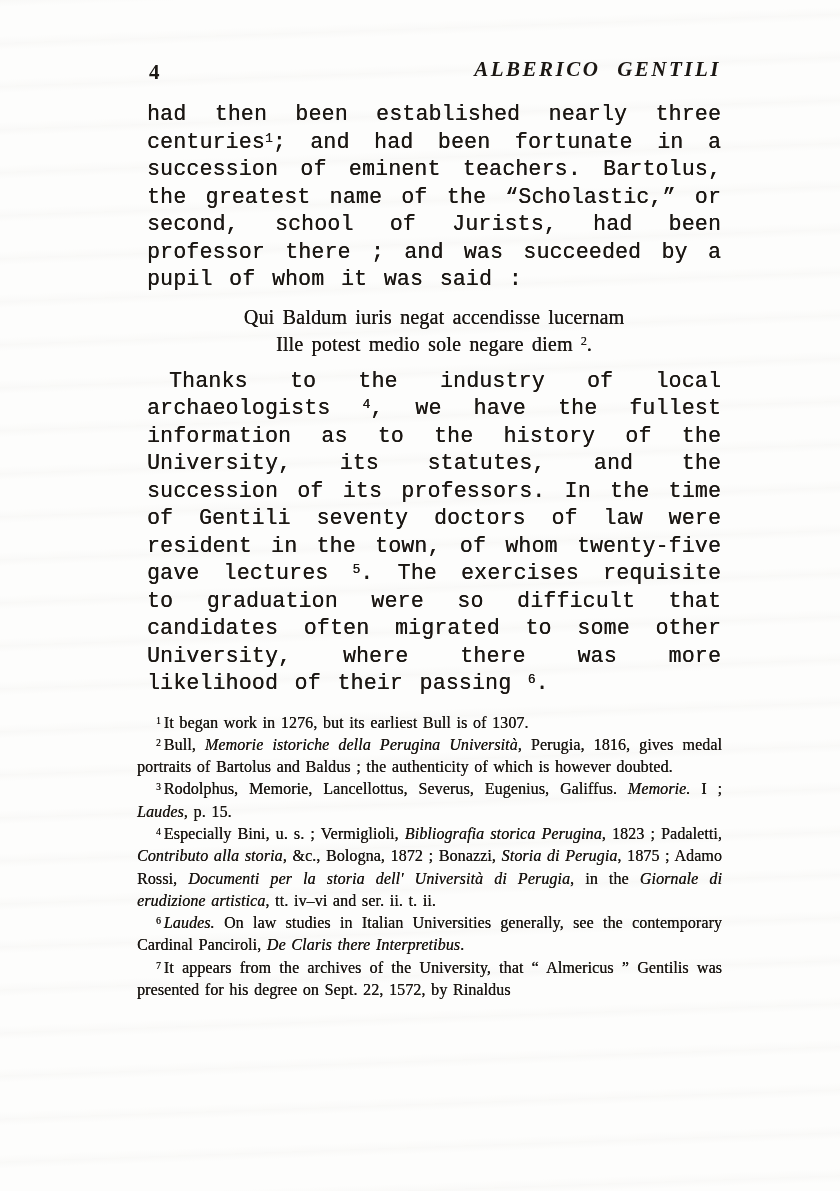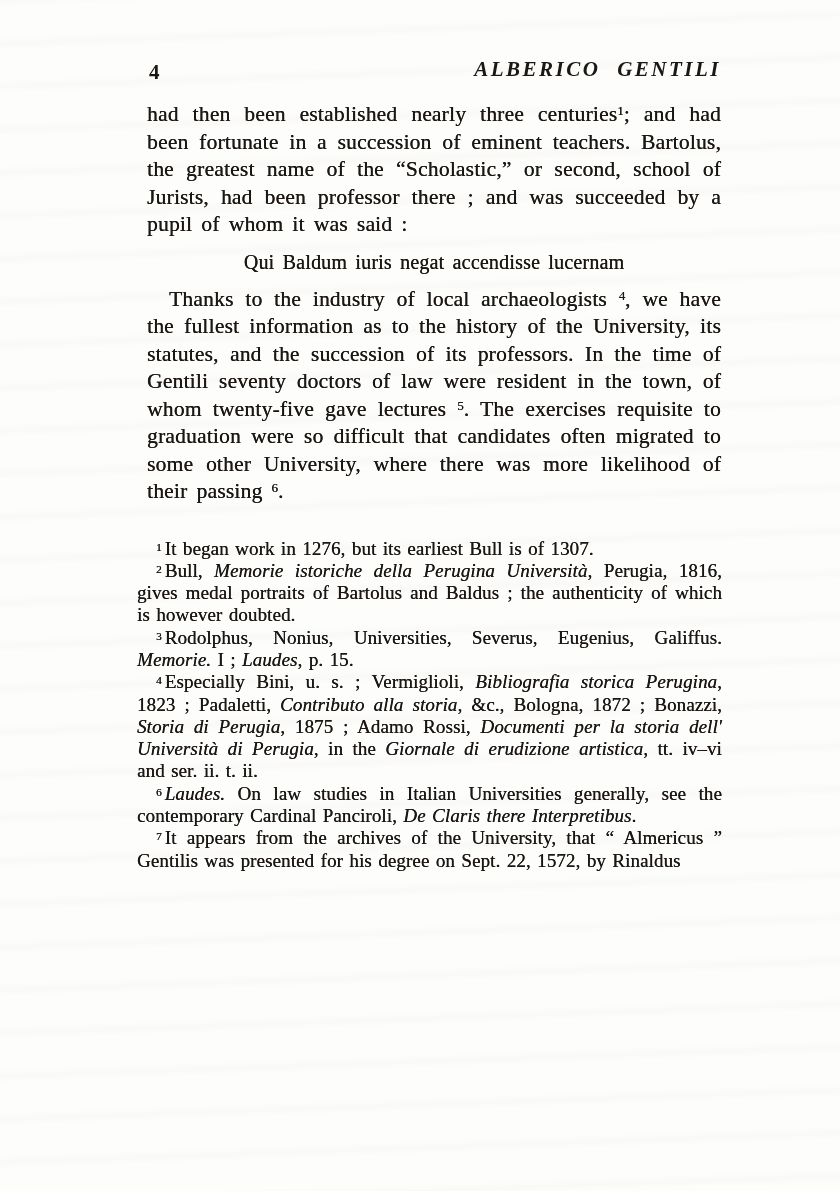--- a/index.html
+++ b/index.html
@@ -53,37 +53,38 @@
     word-spacing: 9px;
   }
   .body-text p.body-para {
     margin: 0;
     font-size: 21.5px;
     line-height: 27.5px;
     text-align: justify;
     word-spacing: 3.5px;
     letter-spacing: 0.2px;
     text-shadow: 0.25px 0 0 currentColor;
+    font-family: Liberation Mono, monospace;
   }
   .body-text p.body-para.indent { text-indent: 22px; }
   .verse {
     margin: 10px 0 10px 0;
     text-align: center;
     font-size: 20px;
     line-height: 27px;
     word-spacing: 3px;
     letter-spacing: 0.2px;
     text-shadow: 0.25px 0 0 currentColor;
   }
   .verse .vline { display: block; font-family: Liberation Serif, serif; }
   .footnotes {
-    margin-top: 32px;
+    margin-top: 14px;
     margin-left: -10px;
     width: 585px;
-    font-size: 19px;
+    font-size: 16px;
     line-height: 22.3px;
     text-align: justify;
     word-spacing: 1.5px;
     letter-spacing: 0.1px;
     text-shadow: 0.2px 0 0 currentColor;
   }
   .footnotes p.footnote {
     margin: 0;
     text-indent: 19px;
   }
@@ -106,27 +107,28 @@
 
     <div class="header-row">
       <span class="page-number">4</span>
       <div class="running-header">ALBERICO GENTILI</div>
     </div>
 
     <div class="body-text">
         <p class="body-para"><span>had then been established nearly three centuries</span><sup>1</sup><span>; and had been fortunate in a succession of eminent teachers. Bartolus, the greatest name of the “Scholastic,” or second, school of Jurists, had been professor there ; and was succeeded by a pupil of whom it was said :</span></p>
         <div class="verse">
           <span class="vline"><span>Qui Baldum iuris negat accendisse lucernam</span></span>
+          <span class="vline"><span>Ille potest medio sole negare diem </span><sup>2</sup><span>.</span></span>
         </div>
         <p class="body-para indent"><span>Thanks to the industry of local archaeologists </span><sup>4</sup><span>, we have the fullest information as to the history of the University, its statutes, and the succession of its professors.  In the time of Gentili seventy doctors of law were resident in the town, of whom twenty-five gave lectures </span><sup>5</sup><span>.  The exercises requisite to graduation were so difficult that candidates often migrated to some other University, where there was more likelihood of their passing </span><sup>6</sup><span>.</span></p>
       </div>
 
     <div class="footnotes">
         <p class="footnote"><sup>1</sup><span>It began work in 1276, but its earliest Bull is of 1307.</span></p>
         <p class="footnote"><sup>2</sup><span>Bull, </span><em>Memorie istoriche della Perugina Università</em><span>, Perugia, 1816, gives medal portraits of Bartolus and Baldus ;  the authenticity of which is however doubted.</span></p>
-        <p class="footnote"><sup>3</sup><span>Rodolphus, Nonius, Universities, Severus, Eugenius, Galiffus. </span><em>Memorie.</em><span> I ; </span><em>Laudes</em><span>, p. 15.</span></p>
+        <p class="footnote"><sup>3</sup><span>Rodolphus, Memorie, Lancellottus, Severus, Eugenius, Galiffus. </span><em>Memorie.</em><span> I ; </span><em>Laudes</em><span>, p. 15.</span></p>
         <p class="footnote"><sup>4</sup><span>Especially Bini, u. s. ;  Vermiglioli, </span><em>Bibliografia storica Perugina</em><span>, 1823 ;  Padaletti, </span><em>Contributo alla storia</em><span>, &amp;c., Bologna, 1872 ;  Bonazzi, </span><em>Storia di Perugia</em><span>, 1875 ;  Adamo Rossi, </span><em>Documenti per la storia dell' Università di Perugia</em><span>, in the </span><em>Giornale di erudizione artistica</em><span>, tt. iv–vi and ser. ii. t. ii.</span></p>
         <p class="footnote"><sup>6</sup><em>Laudes.</em><span>  On law studies in Italian Universities generally, see the contemporary Cardinal Panciroli, </span><em>De Claris there Interpretibus</em><span>.</span></p>
         <p class="footnote"><sup>7</sup><span>It appears from the archives of the University, that “ Almericus ” Gentilis was presented for his degree on Sept. 22, 1572, by Rinaldus</span></p>
       </div>
 
   </div>
 </div>
 
 </body></html>

